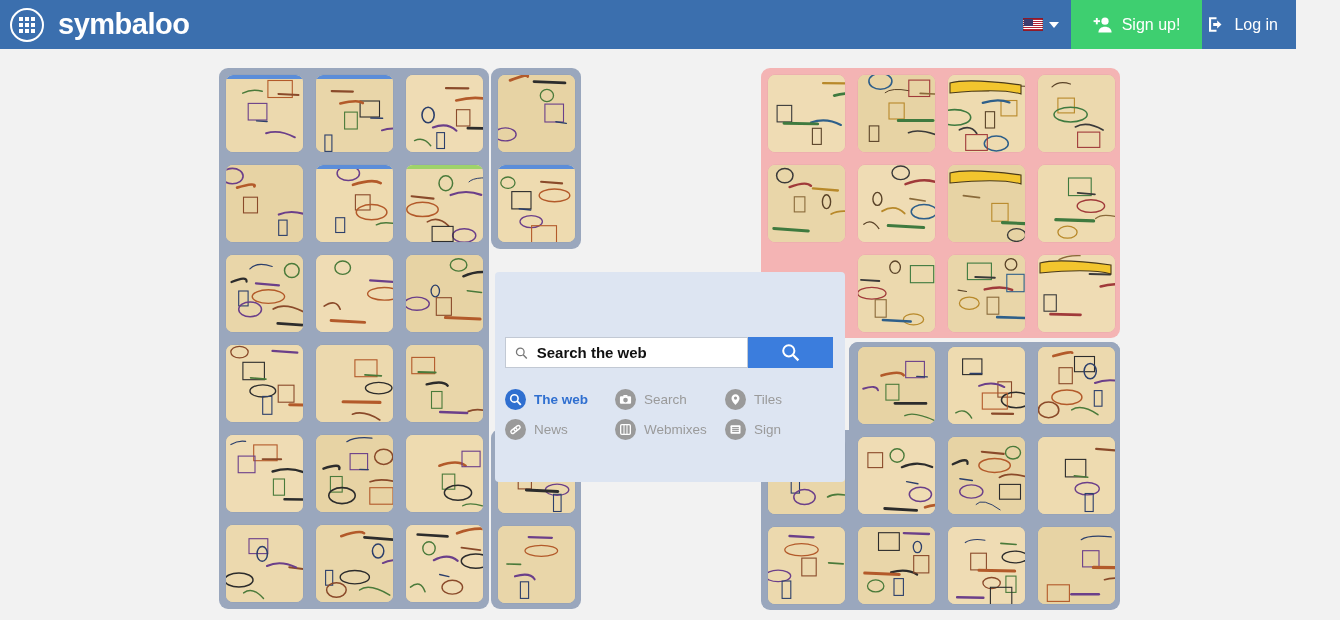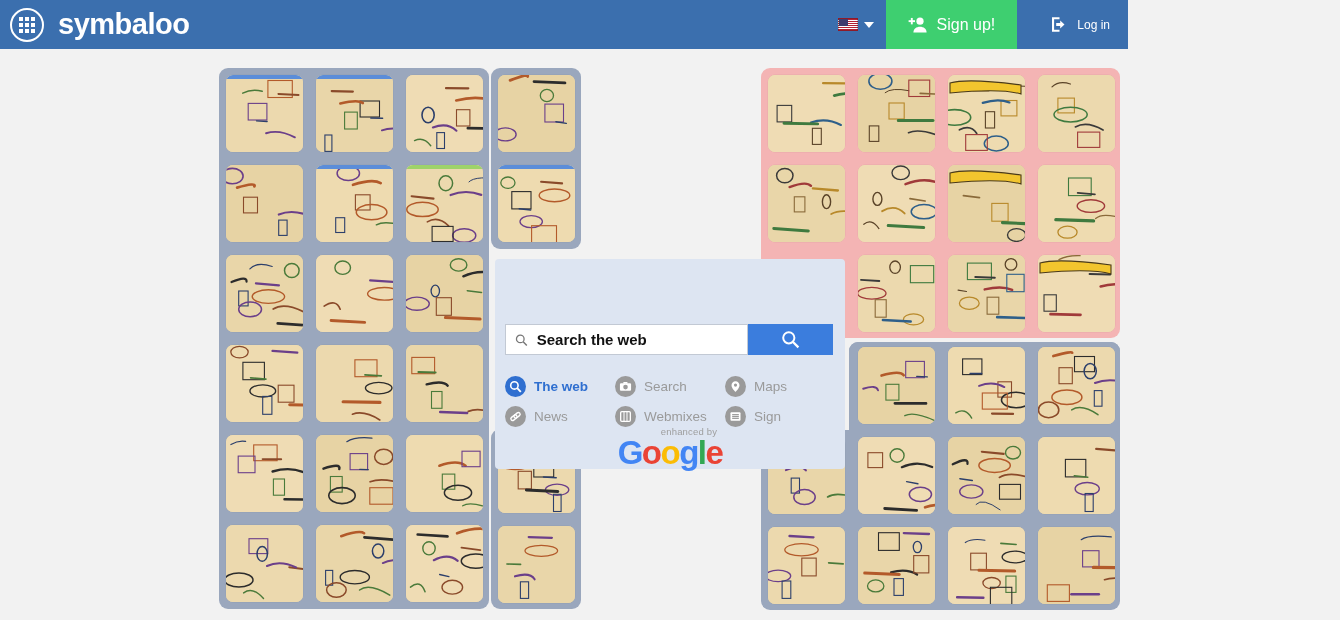--- a/index.html
+++ b/index.html
@@ -8,21 +8,21 @@
     margin: 0; padding: 0;
     width: 1340px; height: 620px;
     overflow: hidden;
     background: #f2f2f2;
     font-family: "Liberation Sans", sans-serif;
   }
 
   
   #header {
     position: absolute; left: 0; top: 0;
-    width: 1128px; height: 49px;
+    width: 1296px; height: 49px;
     background: #3b6fae;
     display: flex; align-items: center;
   }
   #brand { display: flex; align-items: center; margin-left: 10px; }
   .logo-circle {
     width: 34px; height: 34px; border-radius: 50%;
     border: 2px solid #ffffff;
     display: flex; align-items: center; justify-content: center;
   }
   .logo-grid {
@@ -64,21 +64,21 @@
   }
   #signup-btn {
     background: #3ecf70; color: #ffffff;
     height: 49px; display: flex; align-items: center; gap: 9px;
     padding: 14px 22px; font-size: 16px; cursor: pointer;
     border: none;
     font-family: "Liberation Sans", sans-serif;
   }
   #login-btn {
     color: #ffffff; display: flex; align-items: center; gap: 9px;
-    padding: 0 18px 0 32px; height: 49px; font-size: 12px; cursor: pointer;
+    padding: 0 18px 0 4px; height: 49px; font-size: 16px; cursor: pointer;
   }
 
   
   #workspace { position: absolute; left: 0; top: 49px; width: 1340px; height: 571px; }
 
   .group {
     position: absolute;
     border-radius: 9px;
   }
 
@@ -95,21 +95,21 @@
     z-index: 3;
   }
   .tile .art {
     position: absolute; left: 0; top: 0;
     width: 100%; height: 100%;
   }
 
   
   #search-widget {
     position: absolute;
-    left: 495px; top: 210px;
+    left: 495px; top: 223px;
     width: 350px; height: 210px;
     background: #dde5f2;
     border-radius: 4px;
   }
   #search-row {
     position: absolute; left: 10px; top: 65px;
     display: flex; width: 330px; height: 31px;
   }
   #search-input-wrap {
     flex: 0 0 243px; height: 31px;
@@ -799,21 +799,21 @@
         <span>Search</span>
       </div>
 
       <div class="opt">
         <span class="opt-icon">
           <svg width="13" height="13" viewBox="0 0 14 14">
             <path d="M7 1.3c-2.4 0-4.3 1.9-4.3 4.3 0 3.2 4.3 7.1 4.3 7.1s4.3-3.9 4.3-7.1c0-2.4-1.9-4.3-4.3-4.3z" fill="#fff"></path>
             <circle cx="7" cy="5.5" r="1.7" fill="#9a9a9a"></circle>
           </svg>
         </span>
-        <span>Maps</span>
+        <span>Tiles</span>
       </div>
 
       <div class="opt">
         <span class="opt-icon">
           <svg width="13" height="13" viewBox="0 0 14 14">
             <rect x="1.2" y="5.1" width="7.4" height="3.8" rx="1.9" fill="none" stroke="#fff" stroke-width="1.5" transform="rotate(-38 7 7)"></rect>
             <rect x="5.4" y="5.1" width="7.4" height="3.8" rx="1.9" fill="none" stroke="#fff" stroke-width="1.5" transform="rotate(-38 7 7)"></rect>
           </svg>
         </span>
         <span>News</span>
@@ -837,19 +837,15 @@
             <line x1="3.4" y1="5" x2="10.6" y2="5" stroke="#9a9a9a" stroke-width="1.3"></line>
             <line x1="3.4" y1="7" x2="10.6" y2="7" stroke="#9a9a9a" stroke-width="1.3"></line>
             <line x1="3.4" y1="9" x2="10.6" y2="9" stroke="#9a9a9a" stroke-width="1.3"></line>
           </svg>
         </span>
         <span>Sign</span>
       </div>
 
     </div>
 
-    <div id="google-brand">
-      <div id="enhanced-by">enhanced by</div>
-      <div id="google-logo"><span class="g-b">G</span><span class="g-r">o</span><span class="g-y">o</span><span class="g-b">g</span><span class="g-g">l</span><span class="g-r">e</span></div>
-    </div>
 
   </div>
 </div>
 
 </body></html>

